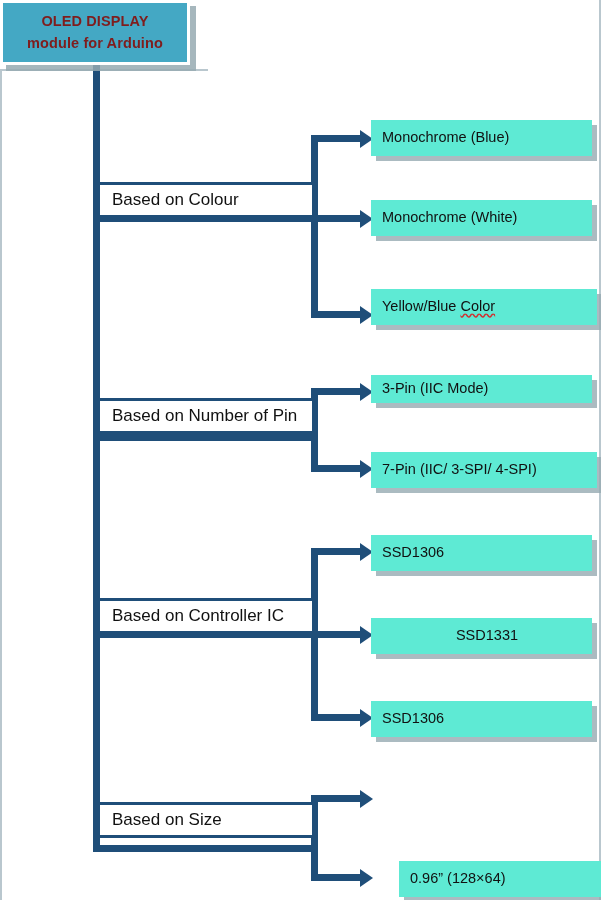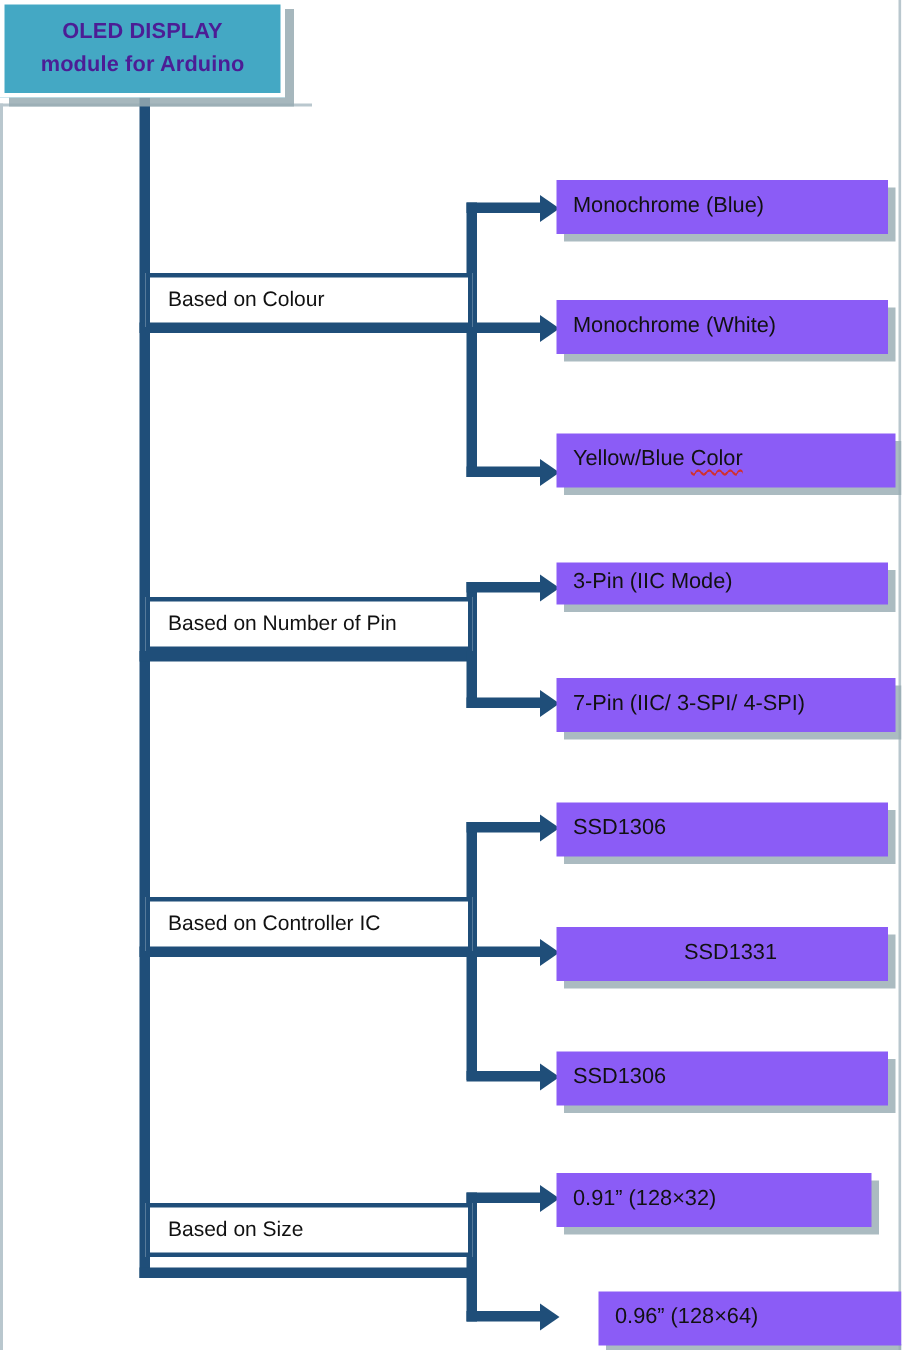--- a/index.html
+++ b/index.html
@@ -32,50 +32,50 @@
     box-sizing: border-box;
     box-shadow: 6px 6px 0 0 rgba(150,170,178,0.85);
     display: flex;
     flex-direction: column;
     align-items: center;
     justify-content: center;
     gap: 6px;
     z-index: 6;
   }
   .root-box .line {
-    color: #4c1d95;
+    color: #7f1d1d;
     font-weight: bold;
     font-size: 14.5px;
     letter-spacing: 0.1px;
     line-height: 1.05;
     white-space: nowrap;
   }
 
   
   .cat-box {
     position: absolute;
     background: #ffffff;
     border: 3px solid #1f4e79;
     box-sizing: border-box;
     display: flex;
     align-items: center;
     padding-left: 12px;
     z-index: 5;
   }
   .cat-box .cat-label {
     color: #111111;
-    font-size: 14px;
+    font-size: 17px;
     line-height: 1.1;
     white-space: nowrap;
   }
 
   
   .leaf-box {
     position: absolute;
-    background: #8b5cf6;
+    background: #5eead4;
     box-sizing: border-box;
     display: flex;
     align-items: center;
     padding-left: 11px;
     box-shadow: 5px 5px 0 0 rgba(150,170,178,0.8);
     z-index: 5;
   }
   .leaf-box .leaf-label {
     color: #111111;
     font-size: 14.5px;
@@ -214,21 +214,18 @@
   </div>
 
   <div class="ln-v" style="left:311px; top:795px; width:7px; height:86px;"></div>
 
   <div class="ln-h" style="left:311px; top:795px; width:52px; height:7px;"></div>
   <div class="arrow-head" style="left:360px; top:789.5px;"></div>
 
   <div class="ln-h" style="left:311px; top:874px; width:52px; height:7px;"></div>
   <div class="arrow-head" style="left:360px; top:868.5px;"></div>
 
-  <div class="leaf-box" style="left:371px; top:782px; width:210px; height:36px;">
-    <span class="leaf-label">0.91” (128×32)</span>
-  </div>
 
   <div class="leaf-box" style="left:371px; top:861px; width:221px; height:36px;margin-left:28px;">
     <span class="leaf-label">0.96” (128×64)</span>
   </div>
 
 </div>
 
 </body></html>

